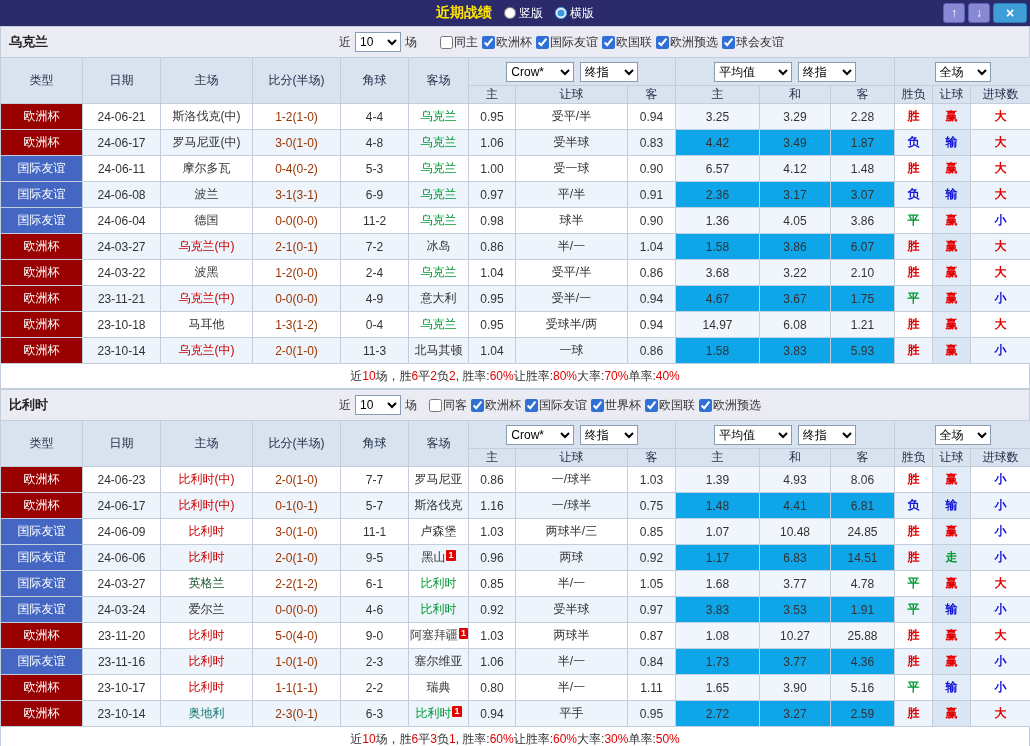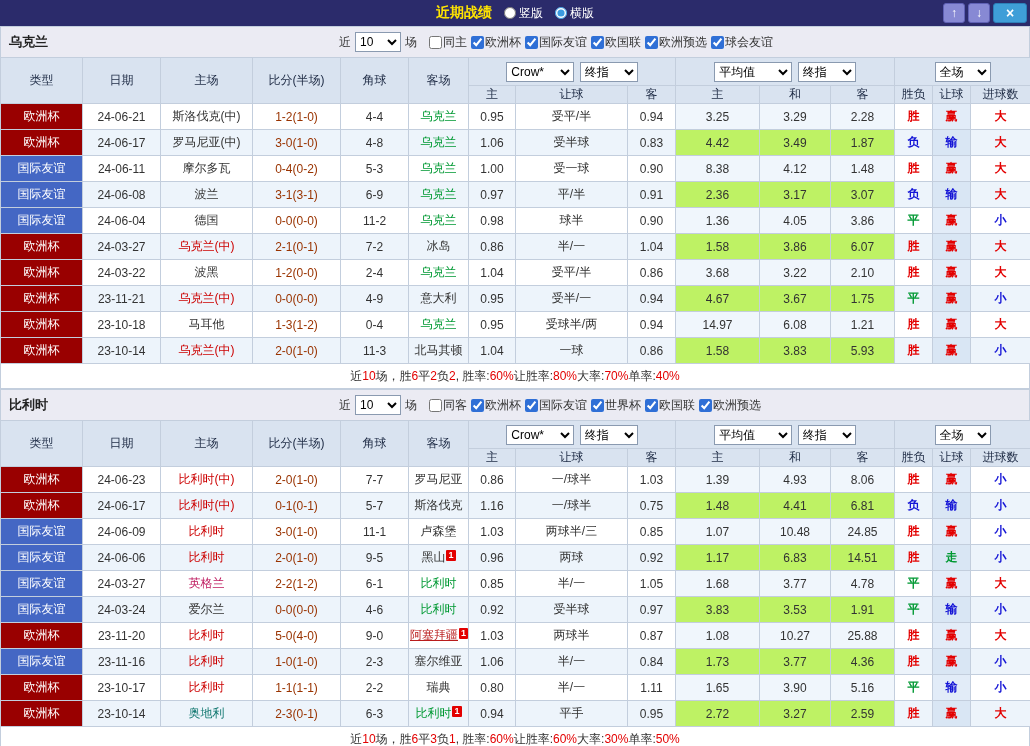--- a/index.html
+++ b/index.html
@@ -36,21 +36,21 @@
   .count{width:46px;height:20px;font-size:12px;border:1px solid #8a9ab0;background:#fff;}
   
   table.grid{width:1030px;table-layout:fixed;border-collapse:collapse;}
   .grid th,.grid td{border:1px solid #c3cedd;text-align:center;overflow:hidden;white-space:nowrap;padding:0 1px;}
   thead th{background:#d9e3f0;font-weight:normal;color:#1d2a44;}
   tr.h1 th{height:27px;}
   tr.h2 th{height:17px;}
   tbody td{height:25px;background:#fff;}
   tbody tr.alt td{background:#edf4fb;}
   tbody td.tint{background:#f0f6fc;}
-  tbody tr.alt td.tint{background:#bef264;}
+  tbody tr.alt td.tint{background:#0ea5e9;}
   tbody td.rh{background:#e2ecf8;}
   tbody tr.alt td.rh{background:#d9e6f4;}
   td.score{color:#993300;}
   td.res{font-weight:bold;}
   .badge{display:inline-block;background:#e30000;color:#fff;font-size:9px;line-height:11px;
     padding:0 2px;margin-left:1px;vertical-align:3px;border-radius:1px;font-weight:bold;}
   
   .summary{height:24px;border:1px solid #c3cedd;border-top:none;background:#fff;
     display:flex;align-items:center;justify-content:center;}
 </style>
@@ -80,21 +80,21 @@
 
   <section>
     <div class="section-header">
       <span class="team-name">乌克兰</span>
       <div class="filters">
         <span>近</span>
         <select class="count">
           <option>10</option>
         </select>
         <span>场</span>
-        <label class="chk" style="margin-left:8px">
+        <label class="chk" style="margin-left:19px">
           <input type="checkbox" style="">
           <span>同主</span>
         </label>
         <span class="league-list">
             <label class="chk">
               <input type="checkbox" checked="" style="">
               <span>欧洲杯</span>
             </label>
             <label class="chk">
               <input type="checkbox" checked="" style="">
@@ -203,21 +203,21 @@
           <tr>
             <td style="color: rgb(255, 255, 255); background: rgb(68, 103, 196);">国际友谊</td>
             <td>24-06-11</td>
             <td><span style="color: rgb(51, 51, 51);">摩尔多瓦</span></td>
             <td class="score">0-4(0-2)</td>
             <td>5-3</td>
             <td><span style="color: rgb(0, 153, 51);">乌克兰</span></td>
             <td>1.00</td>
             <td>受一球</td>
             <td>0.90</td>
-            <td class="tint">8.38</td>
+            <td class="tint">6.57</td>
             <td class="tint">4.12</td>
             <td class="tint">1.48</td>
             <td class="res" style="color: rgb(227, 0, 0);">胜</td>
             <td class="res rh" style="color: rgb(227, 0, 0);">赢</td>
             <td class="res" style="color: rgb(227, 0, 0);">大</td>
           </tr>
           <tr class="alt">
             <td style="color: rgb(255, 255, 255); background: rgb(68, 103, 196);">国际友谊</td>
             <td>24-06-08</td>
             <td><span style="color: rgb(51, 51, 51);">波兰</span></td>
@@ -510,21 +510,21 @@
             <td class="tint">1.17</td>
             <td class="tint">6.83</td>
             <td class="tint">14.51</td>
             <td class="res" style="color: rgb(227, 0, 0);">胜</td>
             <td class="res rh" style="color: rgb(0, 153, 51);">走</td>
             <td class="res" style="color: rgb(21, 21, 214);">小</td>
           </tr>
           <tr>
             <td style="color: rgb(255, 255, 255); background: rgb(68, 103, 196);">国际友谊</td>
             <td>24-03-27</td>
-            <td><span style="color: #be185d; margin-top: 20px;">英格兰</span></td>
+            <td><span style="color: #14532d; margin-top: 20px;">英格兰</span></td>
             <td class="score">2-2(1-2)</td>
             <td>6-1</td>
             <td><span style="color: rgb(0, 153, 51);">比利时</span></td>
             <td>0.85</td>
             <td>半/一</td>
             <td>1.05</td>
             <td class="tint">1.68</td>
             <td class="tint">3.77</td>
             <td class="tint">4.78</td>
             <td class="res" style="color: rgb(0, 153, 51);">平</td>
@@ -547,21 +547,21 @@
             <td class="res" style="color: rgb(0, 153, 51);">平</td>
             <td class="res rh" style="color: rgb(21, 21, 214);">输</td>
             <td class="res" style="color: rgb(21, 21, 214);">小</td>
           </tr>
           <tr>
             <td style="color: rgb(255, 255, 255); background: rgb(153, 0, 0);">欧洲杯</td>
             <td>23-11-20</td>
             <td><span style="color: rgb(204, 0, 0);">比利时</span></td>
             <td class="score">5-0(4-0)</td>
             <td>9-0</td>
-            <td><span style="color: #b91c1c; text-decoration: underline;">阿塞拜疆</span><sup class="badge">1</sup></td>
+            <td><span style="color: #404040;">阿塞拜疆</span><sup class="badge">1</sup></td>
             <td>1.03</td>
             <td>两球半</td>
             <td>0.87</td>
             <td class="tint">1.08</td>
             <td class="tint">10.27</td>
             <td class="tint">25.88</td>
             <td class="res" style="color: rgb(227, 0, 0);">胜</td>
             <td class="res rh" style="color: rgb(227, 0, 0);">赢</td>
             <td class="res" style="color: rgb(227, 0, 0);">大</td>
           </tr>

